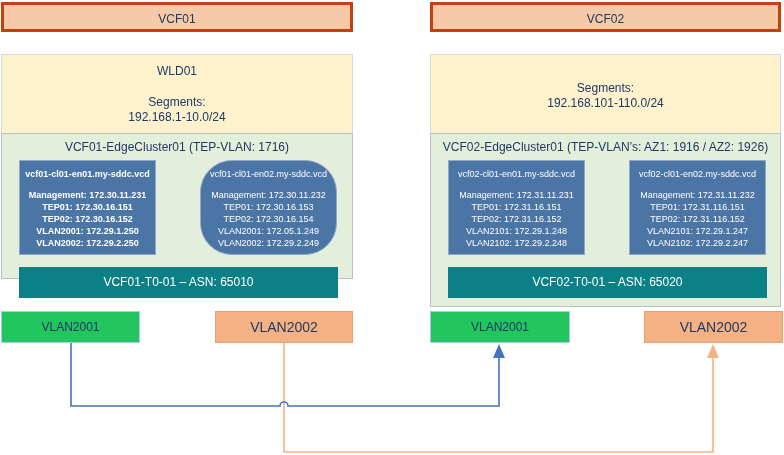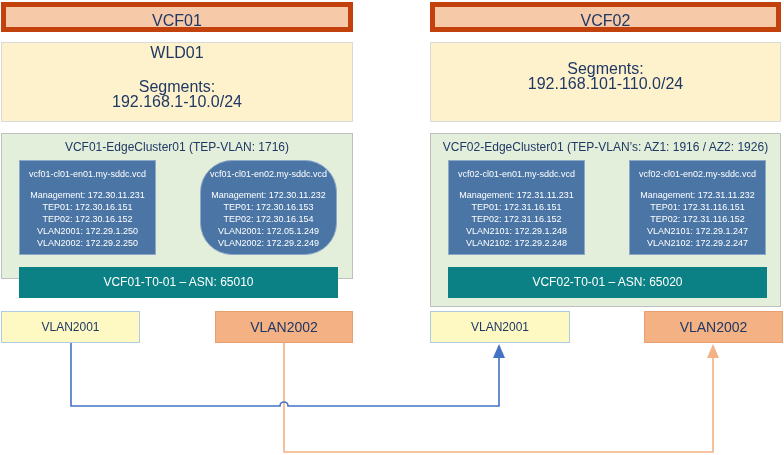--- a/index.html
+++ b/index.html
@@ -2,36 +2,36 @@
 <html><head>
 <meta charset="utf-8">
 <style>
   html,body { margin:0; padding:0; background:#ffffff; }
   .canvas {
     position:relative; width:784px; height:455px;
     font-family:"Liberation Sans", sans-serif;
     background:#ffffff; overflow:hidden;
   }
   .box { position:absolute; box-sizing:border-box; text-align:center; color:#1F3864; }
-  .vcf-header { background:#F6C9A8; border:5px solid #c2410c; font-size:16px; line-height:28px; }
-  .wld { background:#FEF2CD; border:1px solid #D9D9D9; font-size:16px; padding-top:1px; }
+  .vcf-header { background:#F6C9A8; border:3px solid #c2410c; font-size:12px; line-height:28px; }
+  .wld { background:#FEF2CD; border:1px solid #D9D9D9; font-size:12px; padding-top:9px;margin-top:12px; }
   .wld .segments { margin-top:17px; line-height:15px; }
   .cluster { background:#E4EFDB; border:1px solid #BFBFBF; font-size:12px; }
   .cluster-title { margin-top:6px; text-align:center; }
   .node {
     position:absolute; box-sizing:border-box; width:137px; height:95px; top:26px;
     background:#4A75A5; border:1px solid #8FA9C9; color:#ffffff;
     font-size:9px; line-height:12px; text-align:center; padding-top:7px;
   }
   .node .hostname { margin-bottom:9px; }
   .t0 {
     position:absolute; box-sizing:border-box; left:17px; top:133px; width:319px; height:31px;
     background:#0B8186; color:#ffffff; font-size:12px; line-height:31px; text-align:center;
   }
-  .vlan-blue  { background:#fef9c3; border:1px solid #AECBE6; font-size:12px; line-height:30px; }
+  .vlan-blue  { background:#22c55e; border:1px solid #AECBE6; font-size:12px; line-height:30px; }
   .vlan-orange{ background:#F4B183; border:1px solid #E8A070; font-size:14px; line-height:30px; }
   svg.wires { position:absolute; left:0; top:0; pointer-events:none; }
 </style>
 </head>
 <body>
 
 <div class="canvas">
 
   <div class="box vcf-header" style="left:1px; top:2px; width:352px; height:30px;">
     <span>VCF01</span>
@@ -41,21 +41,21 @@
     <div>WLD01</div>
     <div class="segments">
       <div>Segments:</div>
       <div>192.168.1-10.0/24</div>
     </div>
   </div>
 
   <div class="box cluster" style="left:1px; top:133px; width:352px; height:146px;">
     <div class="cluster-title">VCF01-EdgeCluster01 (TEP-VLAN: 1716)</div>
 
-    <div class="node" style="left:17px;">
+    <div class="node" style="left:17px;font-weight:bold;">
       <div class="hostname">vcf01-cl01-en01.my-sddc.vcd</div>
       <div>Management: 172.30.11.231</div>
       <div>TEP01: 172.30.16.151</div>
       <div>TEP02: 172.30.16.152</div>
       <div>VLAN2001: 172.29.1.250</div>
       <div>VLAN2002: 172.29.2.250</div>
     </div>
 
     <div class="node" style="left:198px;border-radius:32px;">
       <div class="hostname">vcf01-cl01-en02.my-sddc.vcd</div>

